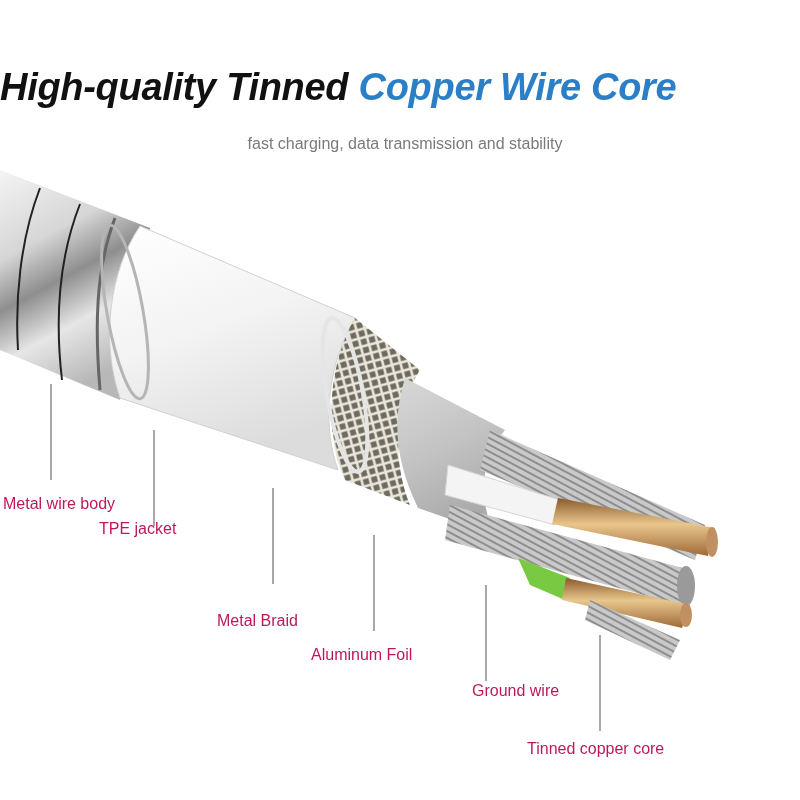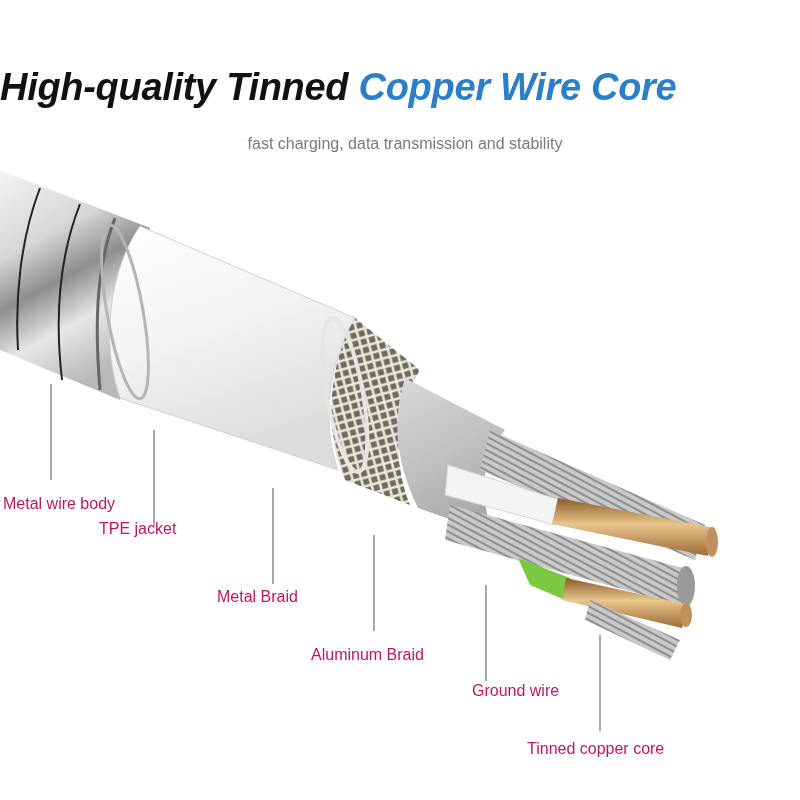--- a/index.html
+++ b/index.html
@@ -96,16 +96,16 @@
 
 <div class="leader" style="left:50px; top:384px; height:96px;"></div>
 <div class="leader" style="left:153px; top:430px; height:96px;"></div>
 <div class="leader" style="left:272px; top:488px; height:96px;"></div>
 <div class="leader" style="left:373px; top:535px; height:96px;"></div>
 <div class="leader" style="left:485px; top:585px; height:96px;"></div>
 <div class="leader" style="left:599px; top:635px; height:96px;"></div>
 
 <div class="label" style="left:3px; top:495px;">Metal wire body</div>
 <div class="label" style="left:99px; top:520px;">TPE jacket</div>
-<div class="label" style="left:217px; top:588px;">Metal Braid</div>
-<div class="label" style="left:311px; top:646px;">Aluminum Braid</div>
+<div class="label" style="left:217px; top:612px;">Metal Braid</div>
+<div class="label" style="left:311px; top:646px;">Aluminum Foil</div>
 <div class="label" style="left:427px; top:682px;margin-left:45px;">Ground wire</div>
 <div class="label" style="left:527px; top:740px;">Tinned copper core</div>
 
 </body></html>

